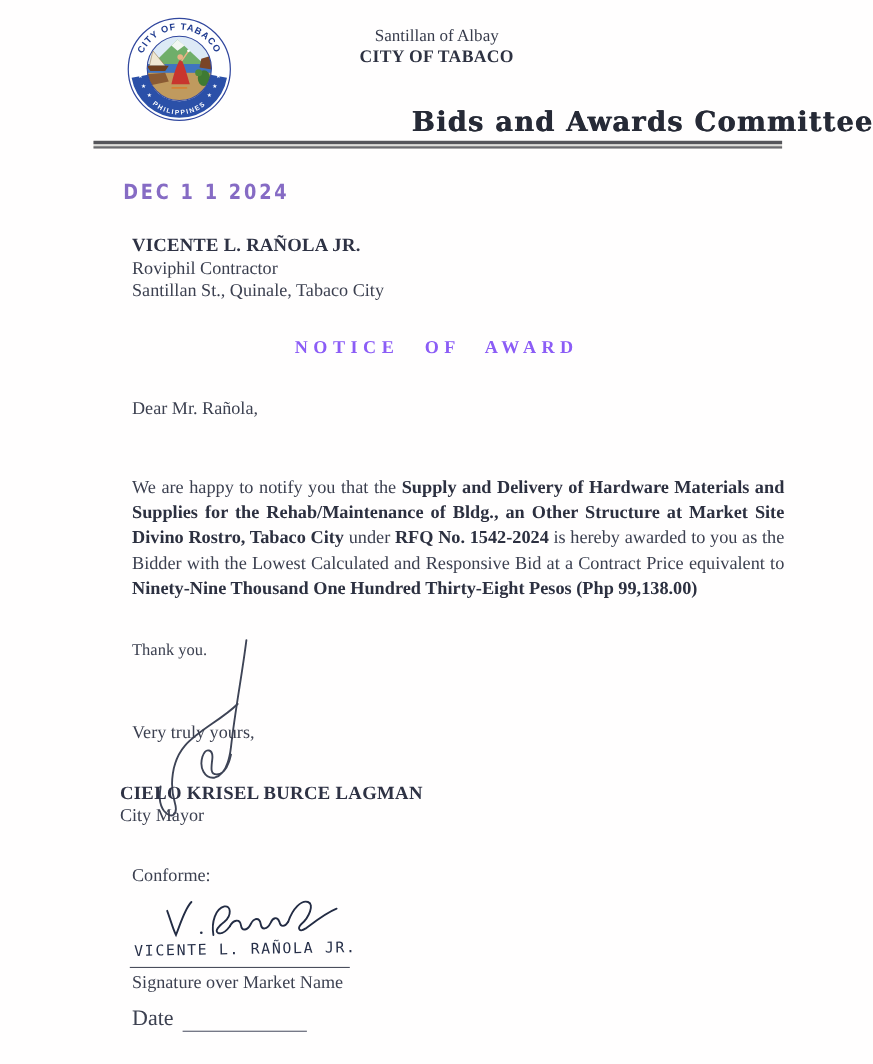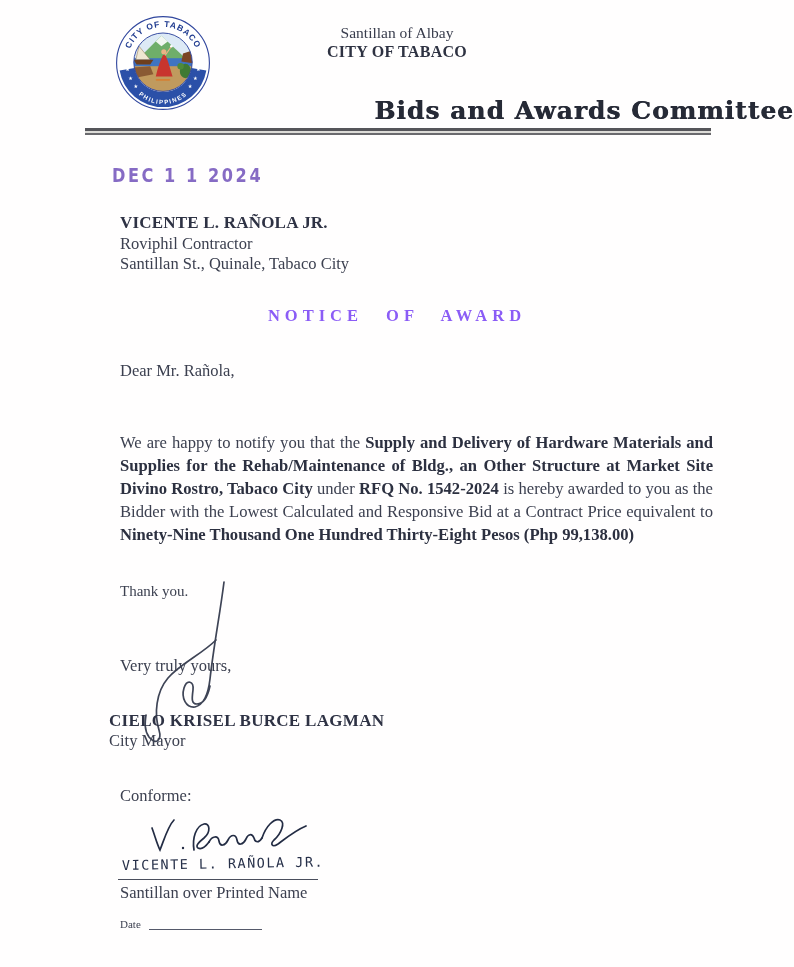--- a/index.html
+++ b/index.html
@@ -47,21 +47,21 @@
   .conf-sig  { position:absolute; left:138px; top:810px; width:185px; height:55px; pointer-events:none; }
 
   .conforme-label { position:absolute; left:120px; top:774px; font-size:16.5px;margin-top:12px; }
   .printed-name { position:absolute; left:122px; top:857px; width:210px;
                   font-family:"DejaVu Sans Mono", monospace; font-size:13.5px; letter-spacing:1.5px;
                   color:#273049; transform:rotate(-1deg); transform-origin:left center; white-space:nowrap; }
   .name-line { position:absolute; left:118px; top:879px; width:200px; height:0;
                border-bottom:1.6px solid #4a4e5c; }
   .sig-caption { position:absolute; left:120px; top:883px; font-size:16.5px; }
 
-  .date-row { position:absolute; left:120px; top:915px; font-size:11px; }
+  .date-row { position:absolute; left:120px; top:915px; font-size:20px; }
   .date-line { display:inline-block; width:113px; height:15px; margin-left:8px;
                border-bottom:1.6px solid #55596a; vertical-align:bottom; }
 
   .seal text { font-family:"Liberation Sans", sans-serif; }
 </style>
 </head>
 <body>
 
 <div class="page">
 
@@ -158,19 +158,19 @@
       <path d="M 14 18 C 17 26, 19 34, 22 40 C 26 30, 30 16, 36 10"></path>
       <circle cx="45" cy="38" r="1.2" fill="#232c44" stroke="none"></circle>
       <path d="M 56 40 C 54 28, 58 16, 66 14 C 72 13, 73 22, 66 28 C 61 32, 57 36, 60 38 C 64 40, 68 36, 71 32"></path>
       <path d="M 71 32 C 74 26, 80 25, 81 31 C 82 37, 87 36, 90 30 C 93 24, 98 24, 99 30 C 100 36, 105 35, 108 29 C 110 24, 114 23, 116 28 C 117 33, 121 33, 124 28"></path>
       <path d="M 124 28 C 128 16, 136 8, 142 10 C 148 12, 143 24, 136 30 C 132 34, 134 38, 140 34 C 148 28, 158 20, 168 16"></path>
     </g>
   </svg>
 
   <div class="printed-name">VICENTE L. RAÑOLA JR.</div>
   <div class="name-line"></div>
-  <div class="sig-caption">Santillan over Printed Name</div>
+  <div class="sig-caption">Signature over Market Name</div>
 
   <div class="date-row">
     <span>Date</span><span class="date-line"></span>
   </div>
 
 </div>
 
 </body></html>

